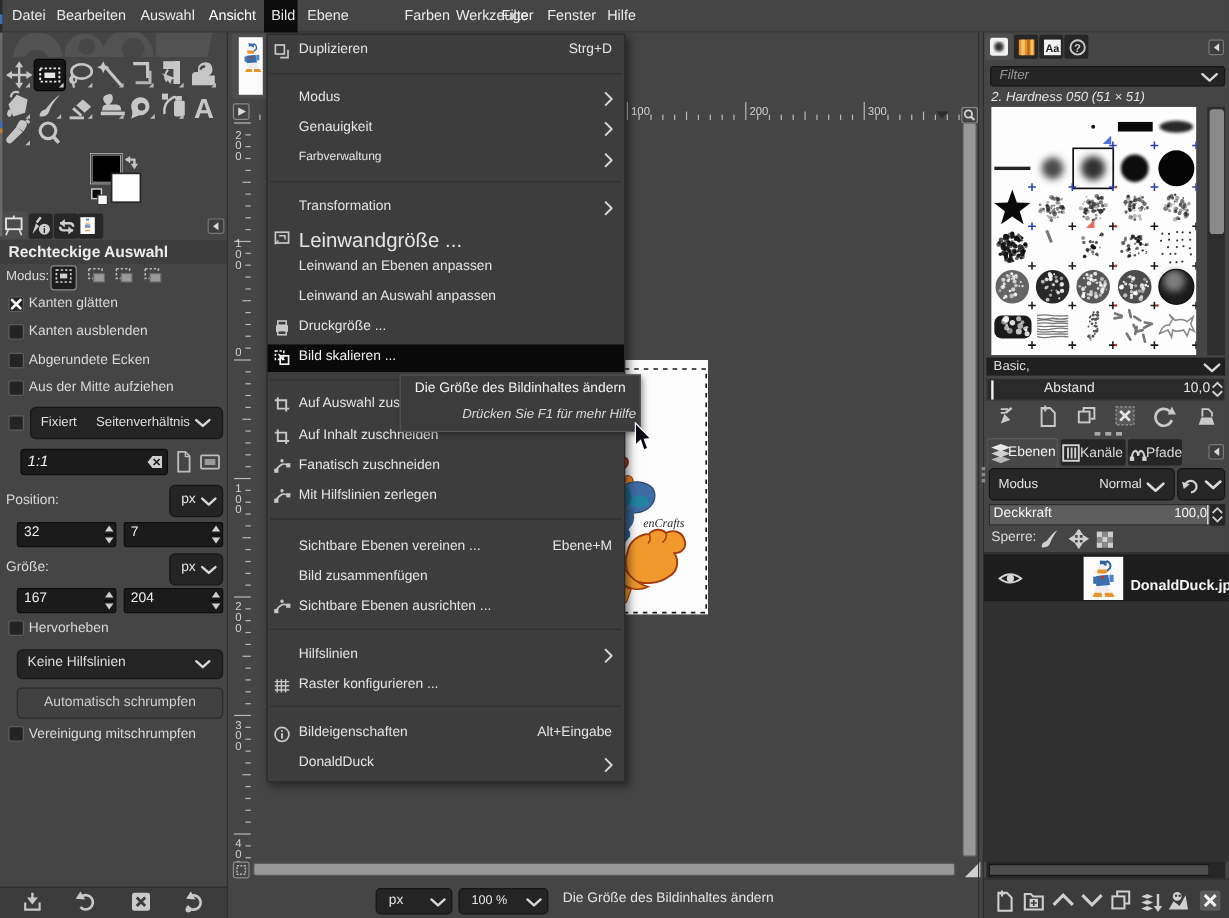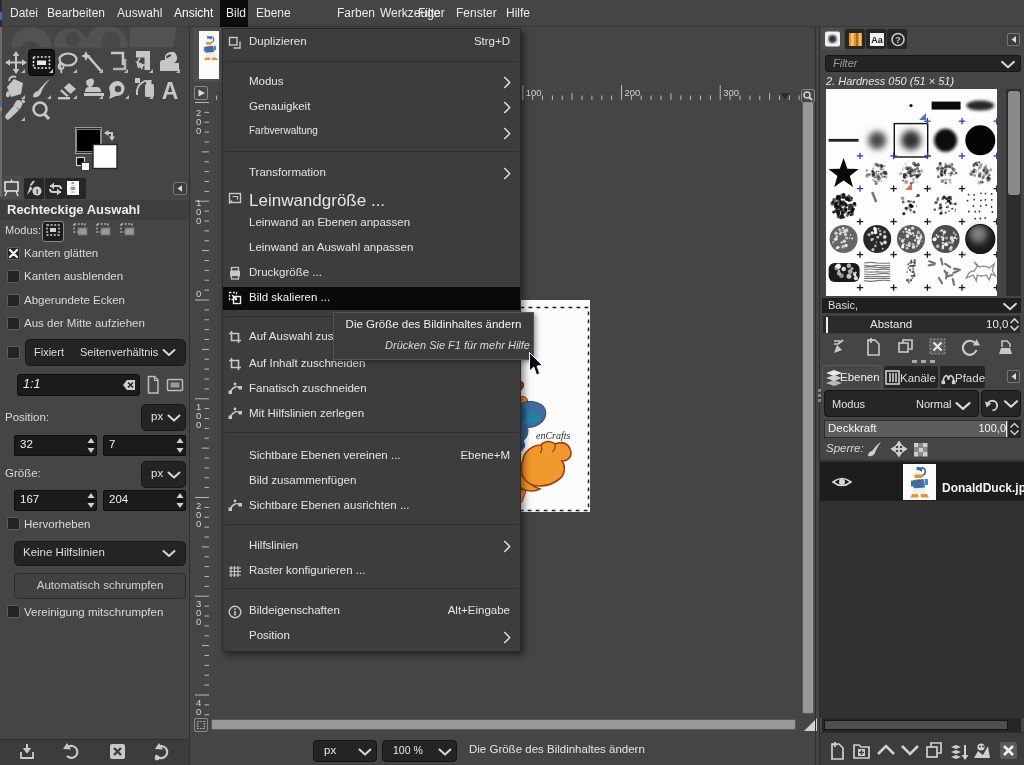--- a/index.html
+++ b/index.html
@@ -1248,21 +1248,21 @@
     </svg>
     <div style="position:absolute;left:824px;top:420px;width:197px;height:18px;background:#5d5d5d;border:1px solid #2b2b2b;"></div>
     <div style="position:absolute;left:828px;top:422px;font-size:11.5px;color:#f5f5f5;white-space:nowrap;">Deckkraft</div>
     <div style="position:absolute;left:0px;top:422px;font-size:11px;color:#f5f5f5;white-space:nowrap;left:976px;width:30px;text-align:right;">100,0</div>
     <div style="position:absolute;left:1005.5px;top:421px;width:1.5px;height:16px;background:#f0f0f0;"></div>
     <div style="position:absolute;left:1008px;top:420px;width:13px;height:18px;background:#262626;"></div>
     <svg style="position:absolute;left:1008px;top:421px;" width="13" height="16">
       <path d="M2.5,6.5 L6.5,2.5 L10.5,6.5" fill="none" stroke="#cfcfcf" stroke-width="1.5"></path>
       <path d="M2.5,9.5 L6.5,13.5 L10.5,9.5" fill="none" stroke="#cfcfcf" stroke-width="1.5"></path>
     </svg>
-    <div style="position:absolute;left:826px;top:442px;font-size:11.5px;color:#dadada;white-space:nowrap;font-style:italic;">Sperre:</div>
+    <div style="position:absolute;left:826px;top:442px;font-size:11.5px;color:#dadada;white-space:nowrap;">Sperre:</div>
     <svg style="position:absolute;left:866px;top:441px;" width="70" height="17" viewBox="0 0 70 17">
       <path d="M2,15 q0,-4 4,-5 q6,-8 9,-9 q-5,7 -6,11 q-2,4 -7,3 Z" fill="#cfcfcf"></path>
       <g stroke="#cfcfcf" stroke-width="1.8" fill="#cfcfcf">
         <line x1="33" y1="3" x2="33" y2="13"></line>
         <line x1="28" y1="8" x2="38" y2="8"></line>
         <polygon points="33,1 31,4 35,4"></polygon>
         <polygon points="33,15 31,12 35,12"></polygon>
         <polygon points="26,8 29,6 29,10"></polygon>
         <polygon points="40,8 37,6 37,10"></polygon>
       </g>
@@ -1441,21 +1441,21 @@
         <path d="M2,5 h12 M2,8.5 h12 M2,12 h12 M4,3 v11 M7.5,3 v11 M11,3 v11"></path>
       </g>
     </svg>
     <div style="position:absolute;left:249px;top:604.0px;font-size:11.5px;color:#e4e4e4;white-space:nowrap;">Bildeigenschaften</div>
     <svg style="position:absolute;left:227px;top:603.5px;" width="16" height="16" viewBox="0 0 16 16">
       <circle cx="8" cy="8" r="5.8" fill="none" stroke="#c8c8c8" stroke-width="1.4"></circle>
       <circle cx="8" cy="5.2" r="0.9" fill="#c8c8c8"></circle>
       <rect x="7.2" y="7" width="1.6" height="4.5" fill="#c8c8c8"></rect>
     </svg>
     <div style="position:absolute;left:0px;top:604.0px;font-size:11.5px;color:#e4e4e4;white-space:nowrap;left:420px;width:90px;text-align:right;">Alt+Eingabe</div>
-    <div style="position:absolute;left:249px;top:629.0px;font-size:11.5px;color:#e4e4e4;white-space:nowrap;">Position</div>
+    <div style="position:absolute;left:249px;top:629.0px;font-size:11.5px;color:#e4e4e4;white-space:nowrap;">DonaldDuck</div>
     <svg style="position:absolute;left:501px;top:629.5px;" width="14" height="15">
       <path d="M3.25,2.0 L8.75,7.5 L3.25,13.0" fill="none" stroke="#d8d8d8" stroke-width="1.6" stroke-linejoin="round"></path>
     </svg>
     <div style="position:absolute;left:225px;top:60.5px;width:293px;height:1px;background:#2e2e2e;"></div>
     <div style="position:absolute;left:225px;top:151px;width:293px;height:1px;background:#2e2e2e;"></div>
     <div style="position:absolute;left:225px;top:316px;width:293px;height:1px;background:#2e2e2e;"></div>
     <div style="position:absolute;left:225px;top:432px;width:293px;height:1px;background:#2e2e2e;"></div>
     <div style="position:absolute;left:225px;top:523.5px;width:293px;height:1px;background:#2e2e2e;"></div>
     <div style="position:absolute;left:225px;top:588px;width:293px;height:1px;background:#2e2e2e;"></div>
     <div style="position:absolute;left:333px;top:312px;width:201px;height:48px;background:#3c3c3c;border:1px solid #555;box-shadow:2px 2px 5px rgba(0,0,0,0.4);"></div>

